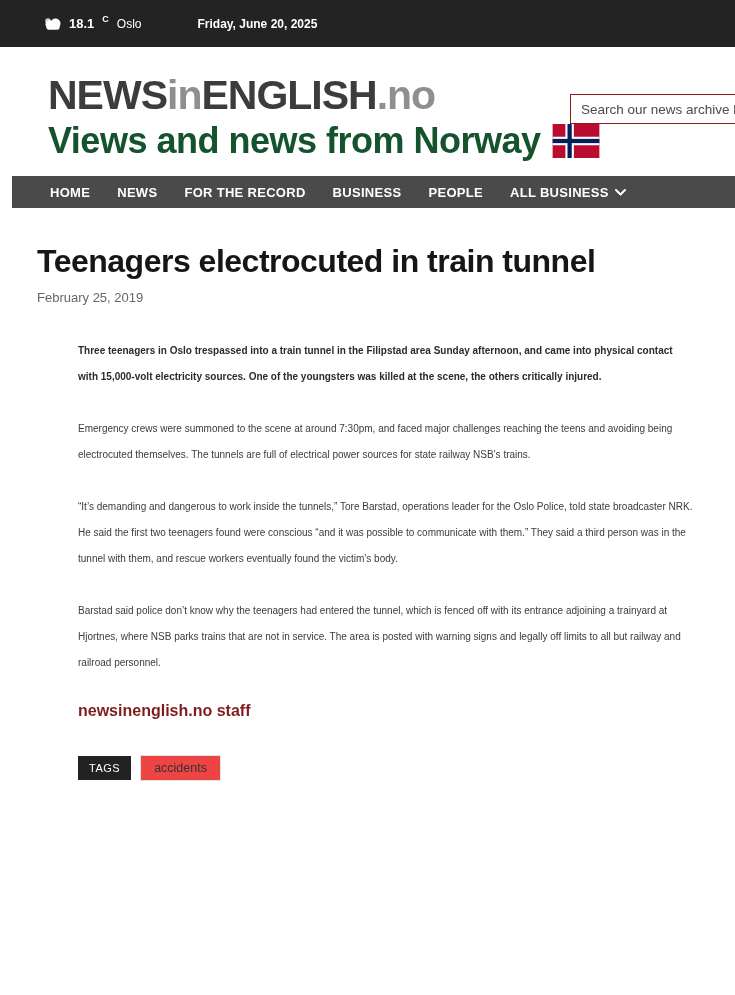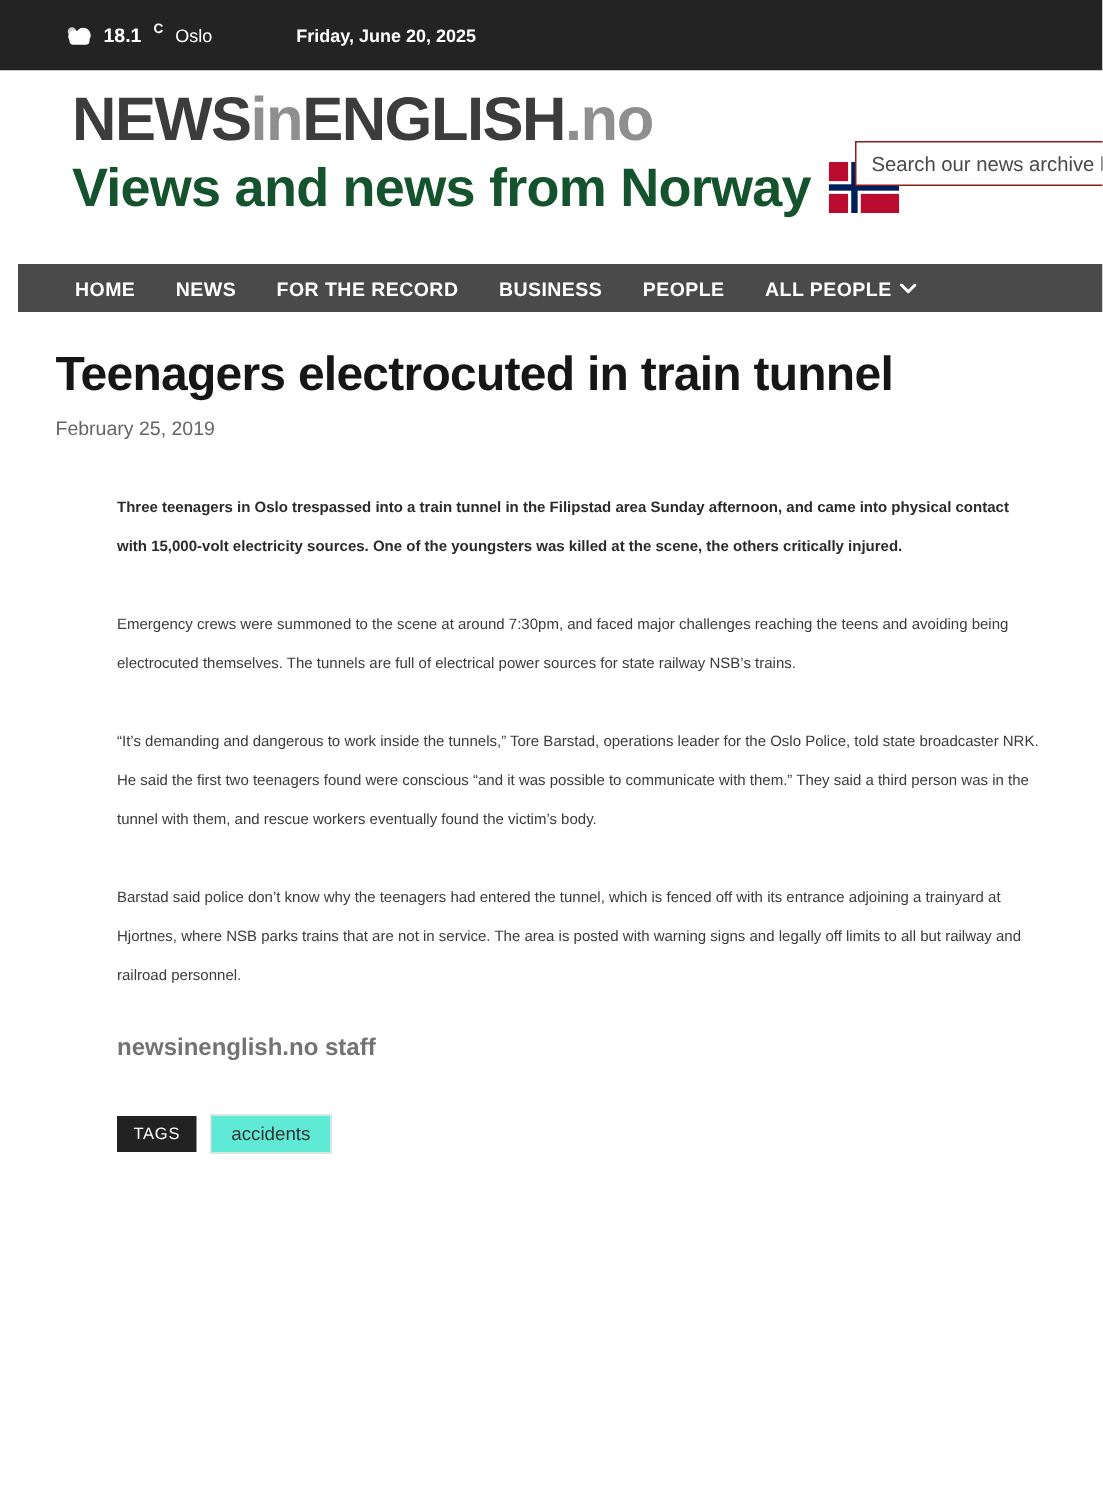--- a/index.html
+++ b/index.html
@@ -19,21 +19,21 @@
   }
   .weather { display: flex; align-items: center; gap: 6px; }
   .weather .cloud-svg { width: 20px; height: 15px; display: block; }
   .weather .temp { font-size: 13px; font-weight: 700; }
   .weather .unit { font-size: 9px; font-weight: 700; vertical-align: super; position: relative; top: -5px; margin-left: 2px; }
   .weather .city { font-size: 12px; font-weight: 400; margin-left: 2px; }
   .topbar .date { font-size: 12px; font-weight: 600; margin-left: 56px; }
 
   
   .header { position: relative; height: 129px; background: #ffffff; }
-  .logo-block { position: absolute; left: 48px; top: 12px; cursor: pointer; }
+  .logo-block { position: absolute; left: 48px; top: 28px; cursor: pointer; }
   .logo-line1 { font-size: 41px; font-weight: 700; letter-spacing: -1px; line-height: 1; color: #3c3c3c; }
   .logo-line1 .lt { color: #8f8f8f; }
   .logo-line2 { margin-top: 4px; display: flex; align-items: center; gap: 10px; }
   .tagline { font-size: 36px; font-weight: 700; letter-spacing: -0.5px; color: #14532d; }
   .flag-svg { width: 50px; height: 34px; display: block; }
 
   .search-input {
     position: absolute; left: 570px; top: 47px;
     width: 215px; height: 30px;
     border: 1px solid #8b1d1d; border-radius: 0;
@@ -50,45 +50,45 @@
     padding-left: 38px;
   }
   .nav-item {
     color: #ffffff; font-size: 13px; font-weight: 700;
     letter-spacing: 0.3px; cursor: pointer;
     display: flex; align-items: center; gap: 6px; white-space: nowrap;
   }
   .chev-svg { width: 11px; height: 7px; display: block; }
 
   
-  .article { padding-top: 23px; }
+  .article { padding-top: 35px; }
   .article-title {
     margin-left: 37px; margin-right: 30px;
     font-size: 32px; font-weight: 700; letter-spacing: -0.5px;
     color: #161616; line-height: 1.15;
   }
   .article-date { margin-left: 37px; margin-top: 10px; font-size: 13px; color: #666; }
 
   .article-body { margin: 33px 45px 0 78px; width: 615px; }
   .article-body p {
     font-size: 10px; line-height: 26px; color: #3b3b3b;
     margin-bottom: 26px;
   }
   .article-body p.lead { font-weight: 700; color: #2b2b2b; }
-  .byline { font-size: 16px; font-weight: 700; color: #737373; margin-top: 2px; }
+  .byline { font-size: 16px; font-weight: 700; color: #7f1d1d; margin-top: 2px; }
 
   
   .tags-row { display: flex; align-items: center; margin: 35px 0 0 78px; }
   .tags-label {
     background: #222222; color: #ffffff;
     font-size: 11px; font-weight: 400; letter-spacing: 0.5px;
     padding: 6px 11px;
   }
   .tag-item {
-    border: 1px solid #e3e3e3; background: #5eead4;
+    border: 1px solid #e3e3e3; background: #ef4444;
     color: #333; font-size: 12.5px;
     padding: 5px 13px; margin-left: 9px; cursor: pointer;
   }
 </style>
 </head>
 <body>
 
 <div class="topbar">
   <div class="weather">
     <span>
@@ -135,21 +135,21 @@
   <div class="nav-item">
       <span>FOR THE RECORD</span>
     </div>
   <div class="nav-item">
       <span>BUSINESS</span>
     </div>
   <div class="nav-item">
       <span>PEOPLE</span>
     </div>
   <div class="nav-item">
-    <span>ALL PEOPLE</span>
+    <span>ALL BUSINESS</span>
     <span>
       <svg class="chev-svg" viewBox="0 0 11 7">
         <polyline points="1,1 5.5,5.5 10,1" fill="none" stroke="#ffffff" stroke-width="2" stroke-linecap="round" stroke-linejoin="round"></polyline>
       </svg>
     </span>
   </div>
 </div>
 
 <div class="article">
   <h1 class="article-title">Teenagers electrocuted in train tunnel</h1>

